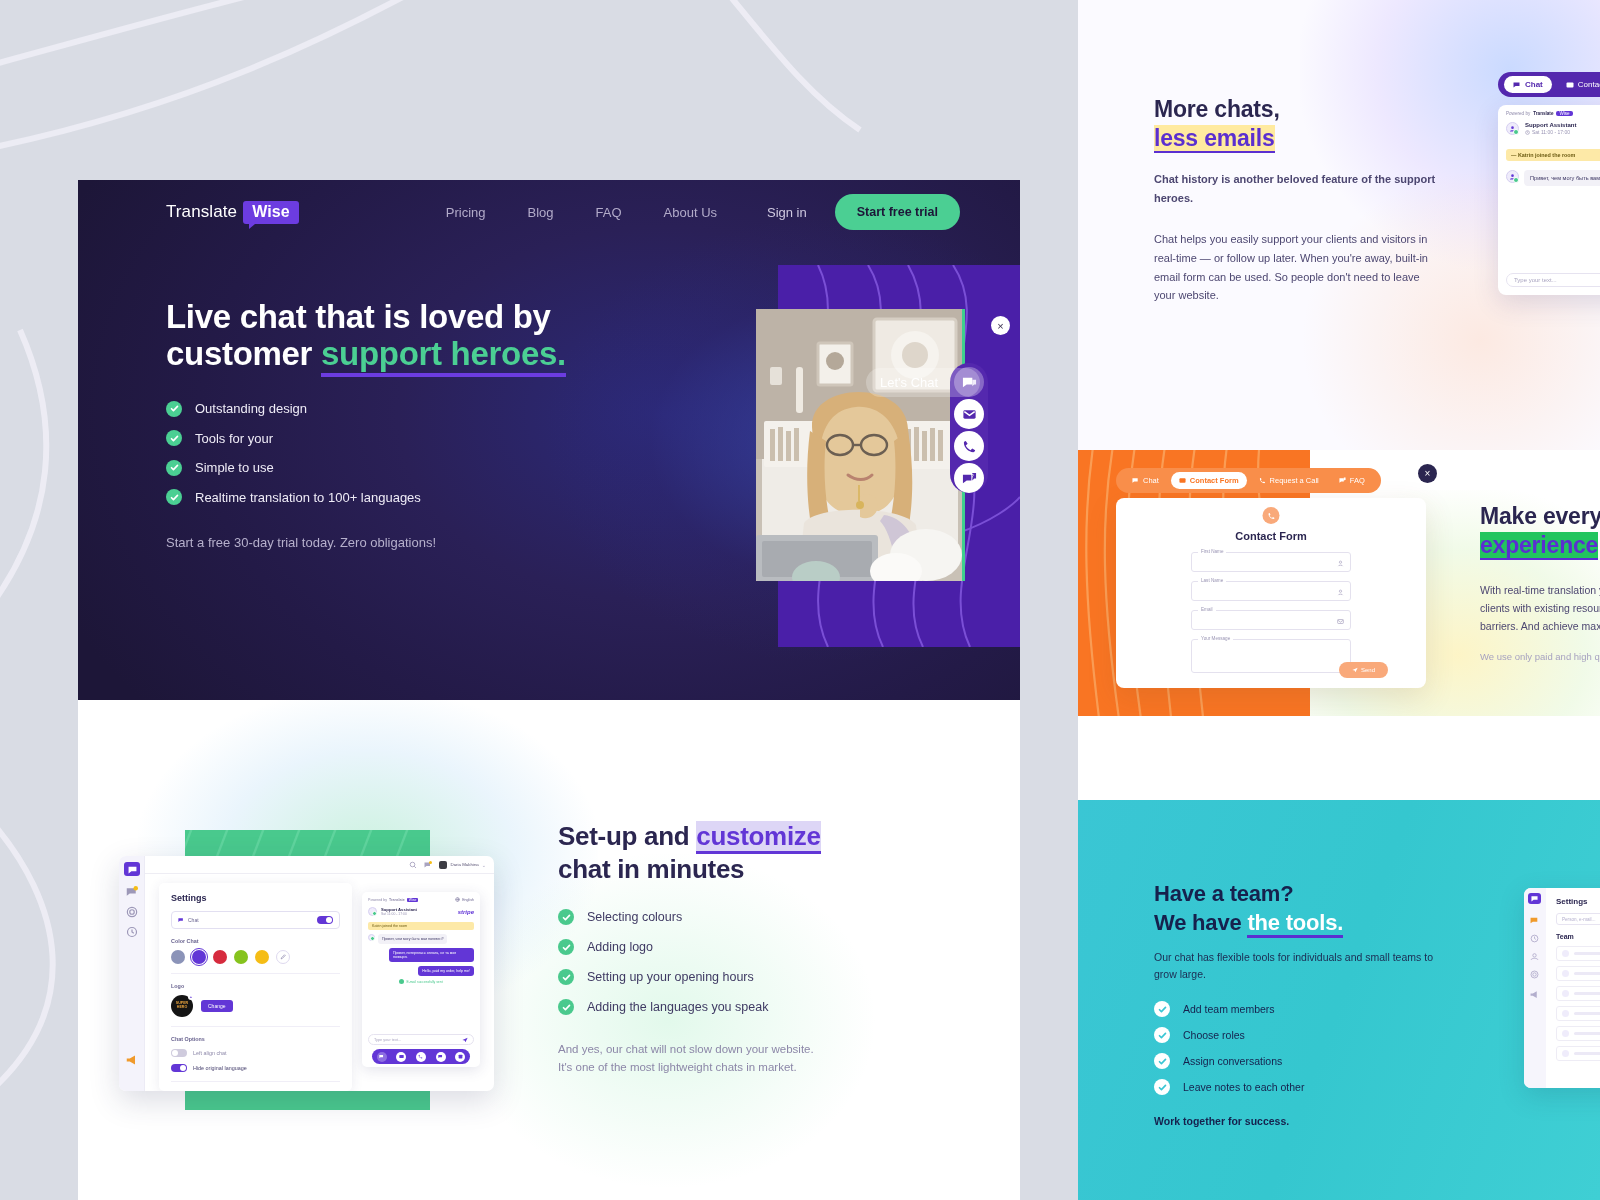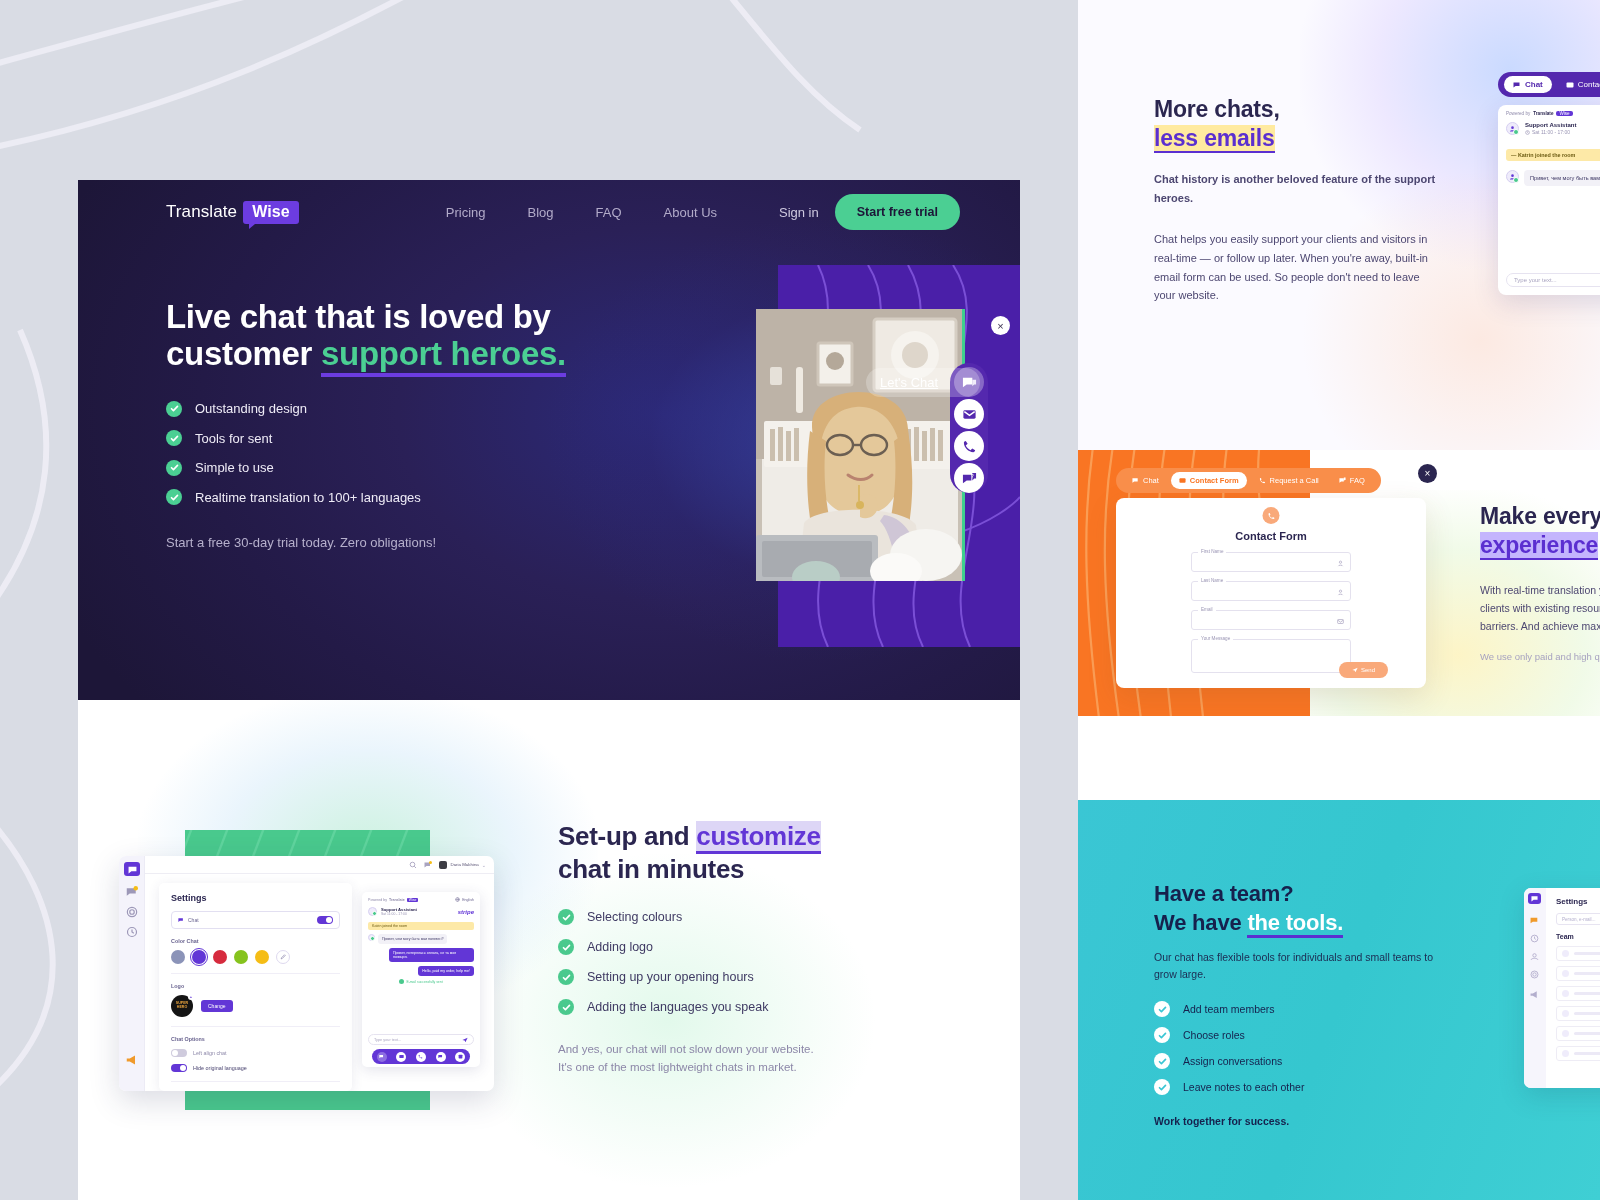--- a/index.html
+++ b/index.html
@@ -36,21 +36,21 @@
   .logo-badge {
     background: #6c3ce0; color: #fff; font-weight: 700; font-size: 16px;
     padding: 2px 9px 3px; border-radius: 3px; position: relative;
   }
   .logo-badge::after {
     content:""; position:absolute; left: 6px; bottom: -5px;
     border-left: 6px solid #6c3ce0; border-bottom: 5px solid transparent;
   }
   .nav-links { display: flex; gap: 42px; margin-left: 106px; padding-left: 41px; }
   .nav-links a { color: #b2abc9; font-size: 13px; text-decoration: none; }
-  .nav-right { margin-left: auto; display: flex; align-items: center; gap: 16px; }
+  .nav-right { margin-left: auto; display: flex; align-items: center; gap: 28px; }
   .signin { color: #cfc9e0; font-size: 13px; }
   .cta-pill {
     background: #4bcf93; color: #1d1638; font-size: 12.5px; font-weight: 700;
     padding: 11px 22px; border-radius: 40px; border: none; cursor: pointer;
     font-family: inherit;
   }
 
   .hero-body { position: absolute; left: 88px; top: 118px; width: 470px; }
   .h1 { font-size: 33px; line-height: 1.13; font-weight: 700; color: #fff; letter-spacing: -0.3px; }
   .h1 .hl { color: #4bcf93; border-bottom: 4px solid #6c3ce0; padding-bottom: 1px; }
@@ -91,21 +91,21 @@
     color: #5428ae; cursor: pointer;
   }
   .dock-btn svg { width: 15px; height: 15px; }
   .dock-btn.b0 { top: 4px; background: rgba(255,255,255,.3); color:#fff; }
   .dock-btn.b1 { top: 36px; }
   .dock-btn.b2 { top: 68px; }
   .dock-btn.b3 { top: 100px; }
   .lets-chat {
     position: absolute; left: 88px; top: 103px;
     background: rgba(255,255,255,.24); color: #fff; font-size: 13px;
-    padding: 7px 42px 7px 14px; border-radius: 20px; white-space: nowrap; text-decoration: underline;
+    padding: 7px 42px 7px 14px; border-radius: 20px; white-space: nowrap;
   }
   .close-x {
     position: absolute; left: 213px; top: 51px; width: 19px; height: 19px; border-radius: 50%;
     background: #fff; color: #3a3150; display:flex; align-items:center; justify-content:center;
     font-size: 11px; cursor: pointer;
   }
 
   
   .white-sec {
     position: relative; width: 942px; height: 500px; background: #fff; overflow: hidden;
@@ -259,21 +259,21 @@
     padding:5px 13px; border-radius:10px; display:flex;align-items:center;gap:3px; }
   .fc-send svg { width:6px;height:6px; }
   .ob-tabs { position:absolute; left: 38px; top: 18px; display:flex; align-items:center; gap:4px;
     background:#f98e4a; border-radius:16px; padding:4px 8px; }
   .ob-tab { display:flex;align-items:center;gap:4px; font-size:7.5px; color:#fff; padding:4px 8px; border-radius:13px; white-space:nowrap; }
   .ob-tab.on { background:#fff; color:#f97523; font-weight:600; }
   .ob-tab svg { width:7px;height:7px; }
   .ob-close { position:absolute; left: 340px; top: 14px; width:19px;height:19px;border-radius:50%;
     background:#2b2650; color:#fff; display:flex;align-items:center;justify-content:center;font-size:10px; }
   .pb-text { position:absolute; left: 402px; top: 52px; width: 250px; }
-  .h3b .hl4 { color:#5b2fd0; background:#c4b5fd; border-bottom:2.5px solid #5b2fd0; }
+  .h3b .hl4 { color:#5b2fd0; background:#22c55e; border-bottom:2.5px solid #5b2fd0; }
   .pb-p { margin-top: 20px; font-size: 10.5px; line-height: 1.72; color:#4d4771; }
   .pb-p2 { margin-top: 16px; font-size: 9.5px; color:#a7a2c0; }
 
   .panel-c { position:absolute; left:0; top:800px; width:522px; height:400px;
     background: linear-gradient(110deg, #3ac6d4 0%, #35c7cf 50%, #3fcfd4 100%); overflow:hidden; }
   .pc-text { position:absolute; left: 76px; top: 80px; width: 290px; }
   .h3c { font-size:22px; line-height:1.3; font-weight:700; color:#16214d; letter-spacing:-.2px; }
   .h3c .hl5 { color:#fff; border-bottom: 3px solid #5b2fd0; }
   .pc-p { margin-top: 12px; font-size: 10.5px; line-height:1.62; color:#1c2b52; }
   .pc-list { margin-top: 18px; display:flex; flex-direction:column; gap: 10px; }
@@ -351,21 +351,21 @@
               </svg>
             </span>
           <span>Outstanding design</span>
         </div>
         <div class="feat">
           <span class="tick">
               <svg viewBox="0 0 12 12" fill="none" stroke="#fff" stroke-width="2.2" stroke-linecap="round" stroke-linejoin="round">
                 <path d="M2 6.3 L4.6 8.8 L10 3.2"></path>
               </svg>
             </span>
-          <span>Tools for sent</span>
+          <span>Tools for your</span>
         </div>
         <div class="feat">
           <span class="tick">
               <svg viewBox="0 0 12 12" fill="none" stroke="#fff" stroke-width="2.2" stroke-linecap="round" stroke-linejoin="round">
                 <path d="M2 6.3 L4.6 8.8 L10 3.2"></path>
               </svg>
             </span>
           <span>Simple to use</span>
         </div>
         <div class="feat">

